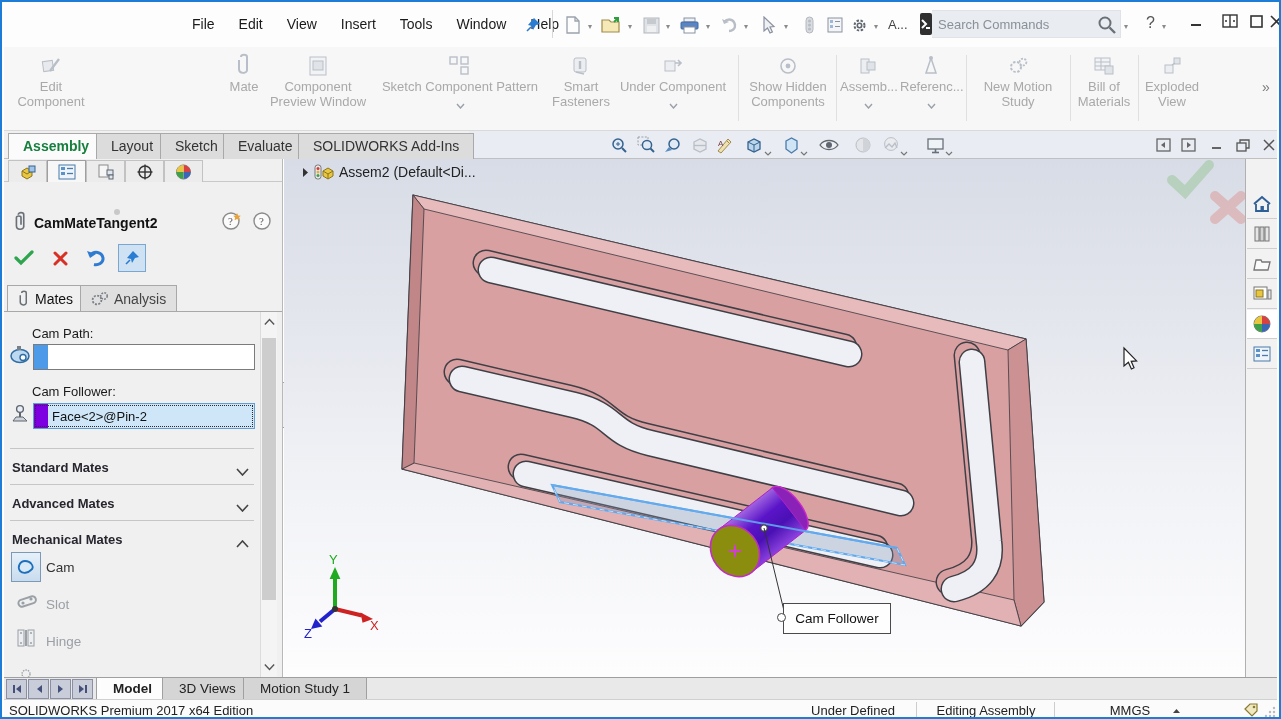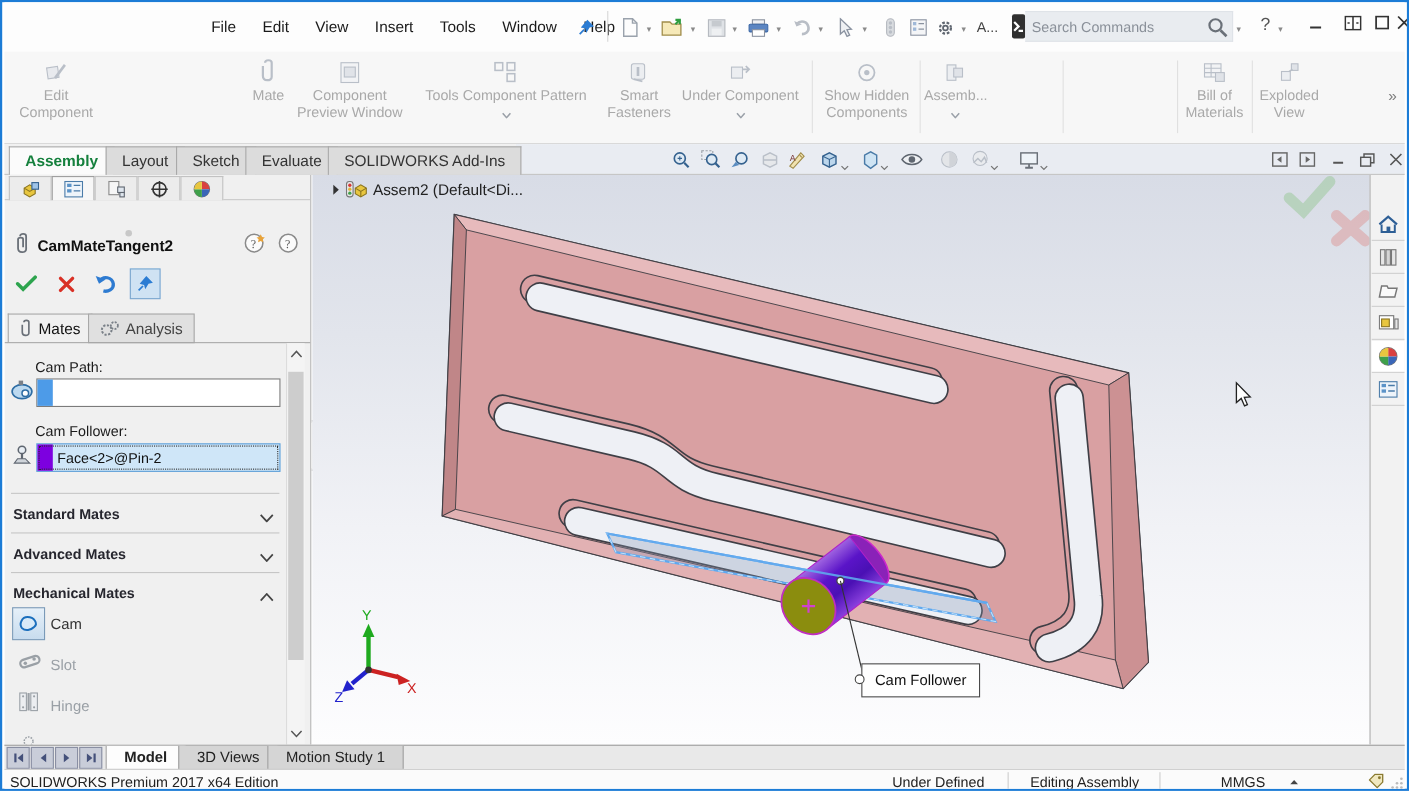--- a/index.html
+++ b/index.html
@@ -282,21 +282,21 @@
       <div class="rib-label">Component Preview Window</div>
     </div>
     <div class="rib-item" style="left:368px;width:176px">
       <div class="rib-ico">
           <svg width="24" height="22" viewBox="0 0 24 22">
             <rect x="2" y="2" width="7" height="7" fill="none" stroke="#b9bfc8" stroke-width="1.4"></rect>
             <rect x="13" y="2" width="7" height="7" fill="none" stroke="#b9bfc8" stroke-width="1.4"></rect>
             <rect x="13" y="12" width="7" height="7" fill="none" stroke="#b9bfc8" stroke-width="1.4"></rect>
           </svg>
         </div>
-      <div class="rib-label">Tools Component Pattern</div>
+      <div class="rib-label">Sketch Component Pattern</div>
       <div class="rib-caret"><svg width="9" height="6" viewBox="0 0 9 6">
             <path d="M1 1 L4.5 5 L8 1" fill="none" stroke="#9aa0a8" stroke-width="1.4"></path>
           </svg></div>
     </div>
     <div class="rib-item" style="left:546px;width:62px">
       <div class="rib-ico">
           <svg width="22" height="22" viewBox="0 0 22 22">
             <rect x="4" y="3" width="12" height="14" rx="2" fill="#eceef1" stroke="#b9bfc8"></rect>
             <line x1="10" y1="6" x2="10" y2="14" stroke="#b9bfc8" stroke-width="2.4"></line>
             <line x1="6" y1="17" x2="14" y2="19" stroke="#b9bfc8" stroke-width="1.6"></line>
@@ -332,21 +332,42 @@
           <svg width="20" height="22" viewBox="0 0 20 22">
             <rect x="3" y="4" width="8" height="14" fill="#eceef1" stroke="#b9bfc8"></rect>
             <rect x="9" y="7" width="8" height="8" fill="#e0e3e8" stroke="#b9bfc8"></rect>
           </svg>
         </div>
       <div class="rib-label">Assemb...</div>
       <div class="rib-caret"><svg width="9" height="6" viewBox="0 0 9 6">
             <path d="M1 1 L4.5 5 L8 1" fill="none" stroke="#9aa0a8" stroke-width="1.4"></path>
           </svg></div>
     </div>
+    <div class="rib-item" style="left:896px;width:62px">
+      <div class="rib-ico">
+          <svg width="18" height="22" viewBox="0 0 18 22">
+            <path d="M4 18 L9 3 L14 18 Z" fill="none" stroke="#b9bfc8" stroke-width="1.5"></path>
+            <circle cx="9" cy="3" r="2" fill="#b9bfc8"></circle>
+          </svg>
+        </div>
+      <div class="rib-label">Referenc...</div>
+      <div class="rib-caret"><svg width="9" height="6" viewBox="0 0 9 6">
+            <path d="M1 1 L4.5 5 L8 1" fill="none" stroke="#9aa0a8" stroke-width="1.4"></path>
+          </svg></div>
+    </div>
     <div class="rib-sep" style="left:962px"></div>
+    <div class="rib-item" style="left:966px;width:96px">
+      <div class="rib-ico">
+          <svg width="24" height="22" viewBox="0 0 24 22">
+            <circle cx="10" cy="12" r="5" fill="none" stroke="#b9bfc8" stroke-width="2" stroke-dasharray="2.4 1.6"></circle>
+            <circle cx="17" cy="7" r="3.4" fill="none" stroke="#b9bfc8" stroke-width="1.8" stroke-dasharray="2 1.4"></circle>
+          </svg>
+        </div>
+      <div class="rib-label">New Motion Study</div>
+    </div>
     <div class="rib-sep" style="left:1066px"></div>
     <div class="rib-item" style="left:1070px;width:60px">
       <div class="rib-ico">
           <svg width="22" height="22" viewBox="0 0 22 22">
             <rect x="2" y="3" width="15" height="12" fill="#f2f3f5" stroke="#b9bfc8"></rect>
             <line x1="2" y1="7" x2="17" y2="7" stroke="#b9bfc8"></line>
             <line x1="2" y1="11" x2="17" y2="11" stroke="#b9bfc8"></line>
             <line x1="8" y1="3" x2="8" y2="15" stroke="#b9bfc8"></line>
             <rect x="12" y="11" width="8" height="8" fill="#e0e3e8" stroke="#b9bfc8"></rect>
           </svg>

